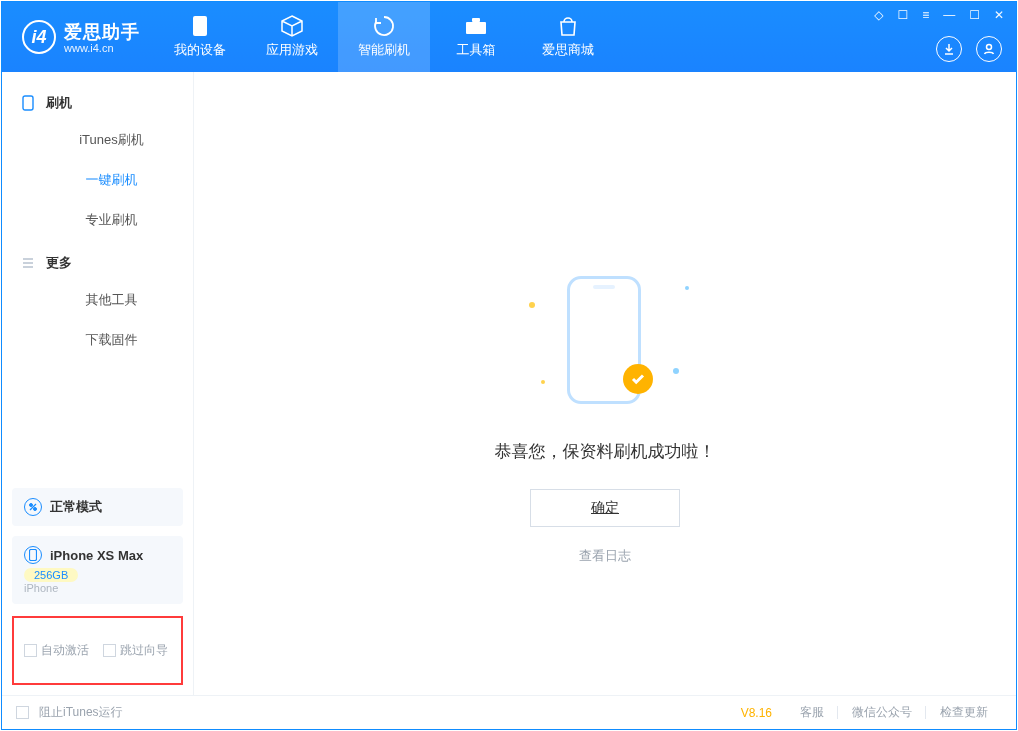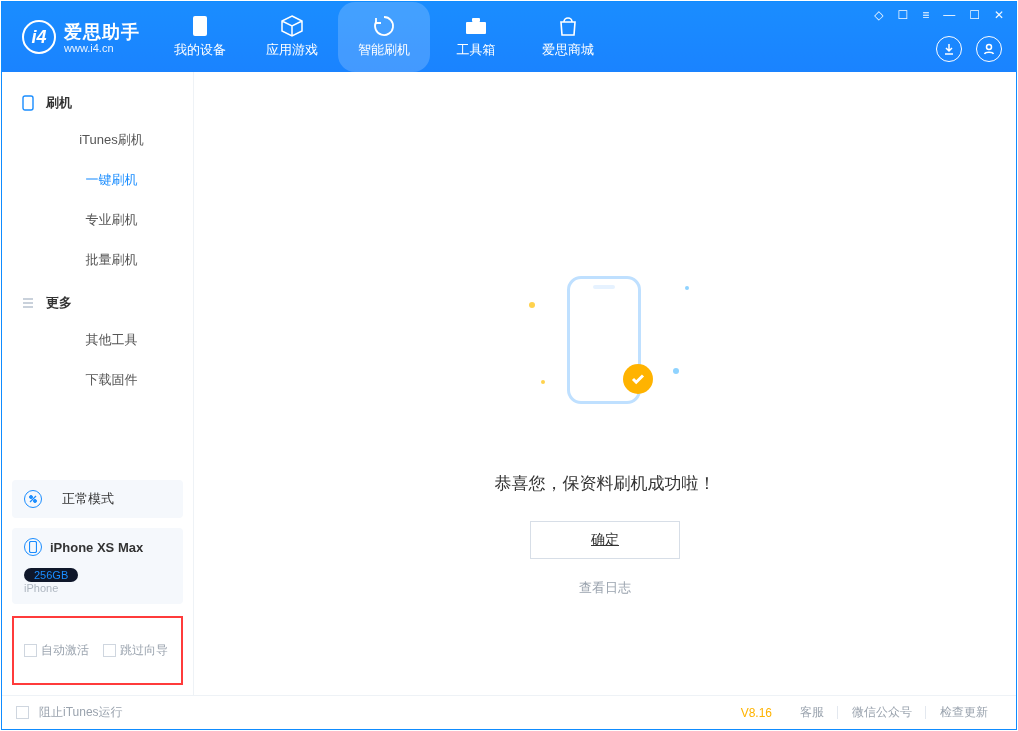--- a/index.html
+++ b/index.html
@@ -10,57 +10,57 @@
 
   
   .header { height: 70px; background: linear-gradient(180deg,#1a8dff 0%,#1a83ff 100%); display: flex; align-items: stretch; color: #fff; position: relative; }
   .logo-box { display:flex; align-items:center; padding: 0 14px 0 20px; white-space: nowrap; }
   .logo-icon { width: 34px; height: 34px; border:2px solid #fff; border-radius:50%; display:flex; align-items:center; justify-content:center; font-style:italic; font-weight:bold; font-size:18px; margin-right:8px;}
   .logo-text .cn{ font-size:18px; font-weight:bold; letter-spacing:1px;}
   .logo-text .en{ font-size:11px; opacity:.9; display:block; margin-top:-2px;}
   .tabs { display:flex; }
   .tab { width: 92px; display:flex; flex-direction:column; align-items:center; justify-content:center; cursor:pointer; font-size:13px; gap:4px;}
   .tab .ico{ width:26px; height:22px; display:flex; align-items:center; justify-content:center; }
-  .tab.active{ background: rgba(255,255,255,0.18); border-radius: 17px;}
+  .tab.active{ background: rgba(255,255,255,0.18);}
   .win-ctrls{ position:absolute; top:6px; right:12px; display:flex; gap:14px; font-size:12px; opacity:.95;}
   .win-ctrls span{ cursor:pointer;}
   .hdr-right{ position:absolute; right:14px; bottom:10px; display:flex; gap:14px;}
   .circ{ width:26px;height:26px;border:1.5px solid #fff;border-radius:50%;display:flex;align-items:center;justify-content:center; cursor:pointer;}
   .circ svg{stroke:#fff;fill:none;}
 
   
   .body { flex:1; display:flex; min-height:0;}
   .sidebar{ width:192px; border-right:1px solid #eef2f6; display:flex; flex-direction:column; font-size:13px;}
   .side-scroll{ flex:1; overflow:auto; padding-top:8px;}
   .group-head{ display:flex; align-items:center; gap:10px; padding:14px 20px 8px; color:#333; font-weight:600;}
   .group-head .gi{ width:14px; display:flex;}
   .menu-item{ padding:11px 20px 11px 48px; color:#555; cursor:pointer;text-align:center;}
   .menu-item.active{ color:#1a8dff;}
   .side-blocks{ padding:0 10px 10px;}
   .sb-card{ background:#f5f8fc; border-radius:4px; padding:10px 12px; margin-top:10px; }
   .sb-row{display:flex;align-items:center;gap:8px; color:#333;}
   .sb-row .dot{width:18px;height:18px;border:1.5px solid #1a8dff;border-radius:50%;display:flex;align-items:center;justify-content:center;}
   .sb-row .dot svg{stroke:#1a8dff;}
-  .pill{display:inline-block;background:#0f172a;color:#1a8dff;border-radius:10px;padding:1px 10px;font-size:11px;margin-top:12px;}
+  .pill{display:inline-block;background:#fef9c3;color:#1a8dff;border-radius:10px;padding:1px 10px;font-size:11px;margin-top:4px;}
   .sub-model{color:#aeb6c0;font-size:11px;}
   .opt-row{ border:2px solid #ff3b3b; margin-top:12px; padding:24px 10px; display:flex; gap:14px; align-items:center;}
   .chk{ width:13px;height:13px;border:1px solid #cfd6df;display:inline-block; vertical-align:middle; margin-right:4px;}
   .opt-row label{color:#9aa3ae;font-size:12px;display:flex;align-items:center;}
 
   .main{ flex:1; position:relative; }
   .success-wrap{ position:absolute; left:0; right:0; top:200px; display:flex; flex-direction:column; align-items:center; }
   .phone-ill{ width:92px; height:140px; position:relative; margin-bottom:28px;}
   .phone{ width:74px;height:128px;border:3px solid #bfe0ff;border-radius:14px;background:#fff;position:absolute;left:8px;top:4px;}
   .phone::before{content:"";position:absolute;left:50%;top:6px;width:22px;height:4px;background:#e6f2ff;border-radius:2px;transform:translateX(-50%);}
   .badge{position:absolute;right:-2px;bottom:18px;width:30px;height:30px;border-radius:50%;background:#ffb300;display:flex;align-items:center;justify-content:center;}
   .badge svg{stroke:#fff;stroke-width:3;fill:none;}
   .spark{position:absolute;width:6px;height:6px;background:#ffd24d;border-radius:50%;}
   .spark.s1{left:-30px;top:30px;} .spark.s2{right:-38px;top:14px;width:4px;height:4px;background:#8fd3ff;}
   .spark.s3{right:-28px;bottom:38px;background:#8fd3ff;} .spark.s4{left:-18px;bottom:28px;width:4px;height:4px;}
-  .msg{ font-size:17px; color:#333; margin-bottom:26px;margin-top:32px;}
+  .msg{ font-size:17px; color:#333; margin-bottom:26px;}
   .btn-ok{ width:150px; height:38px; border:1px solid #d7dee7; background:#fff; font-size:14px; color:#333; cursor:pointer;text-decoration:underline;}
   .log-link{ margin-top:20px; font-size:13px; color:#9aa3ae; cursor:pointer;}
 
   
   .footer{ height:34px; border-top:1px solid #eef2f6; display:flex; align-items:center; font-size:12px; color:#9aa3ae; padding:0 14px; }
   .footer .lft{display:flex; align-items:center; gap:6px;}
   .footer .sp{flex:1;}
   .footer .lk{ color:#9aa3ae; padding:0 14px; cursor:pointer; position:relative;}
   .footer .lk:not(:last-child)::after{content:"";position:absolute;right:0;top:2px;bottom:2px;width:1px;background:#e3e8ef;}
   .footer .ver{color:#ffb300; padding-right:14px;}
@@ -154,21 +154,20 @@
           <span class="gi">
               <svg width="12" height="16" viewBox="0 0 12 16">
                 <rect x="1" y="1" width="10" height="14" rx="2" fill="none" stroke="#1a8dff" stroke-width="1.4"></rect>
               </svg>
             </span>
           <span>刷机</span>
         </div>
         <div class="menu-item">iTunes刷机</div>
         <div class="menu-item active">一键刷机</div>
         <div class="menu-item">专业刷机</div>
-        <div class="menu-item">批量刷机</div>
 
         <div class="group-head">
           <span class="gi">
               <svg width="12" height="12" viewBox="0 0 12 12">
                 <path d="M1 2h10M1 6h10M1 10h10" stroke="#b8c2cf" stroke-width="1.6"></path>
               </svg>
             </span>
           <span>更多</span>
         </div>
         <div class="menu-item">其他工具</div>
@@ -178,21 +177,21 @@
       <div class="side-blocks">
         <div class="sb-card">
           <div class="sb-row">
             <span class="dot">
                 <svg width="10" height="10" viewBox="0 0 10 10">
                   <circle cx="3" cy="3" r="1.5" fill="#1a8dff"></circle>
                   <circle cx="7" cy="7" r="1.5" fill="#1a8dff"></circle>
                   <path d="M2 8 L8 2" stroke-width="1.3"></path>
                 </svg>
               </span>
-            <span style="font-weight:400;margin-left:12px;">正常模式</span>
+            <span style="font-weight:700;">正常模式</span>
           </div>
         </div>
 
         <div class="sb-card">
           <div class="sb-row">
             <span class="dot">
                 <svg width="8" height="12" viewBox="0 0 8 12">
                   <rect x="0.5" y="0.5" width="7" height="11" rx="1.5" fill="none" stroke="#1a8dff" stroke-width="1.2"></rect>
                 </svg>
               </span>

